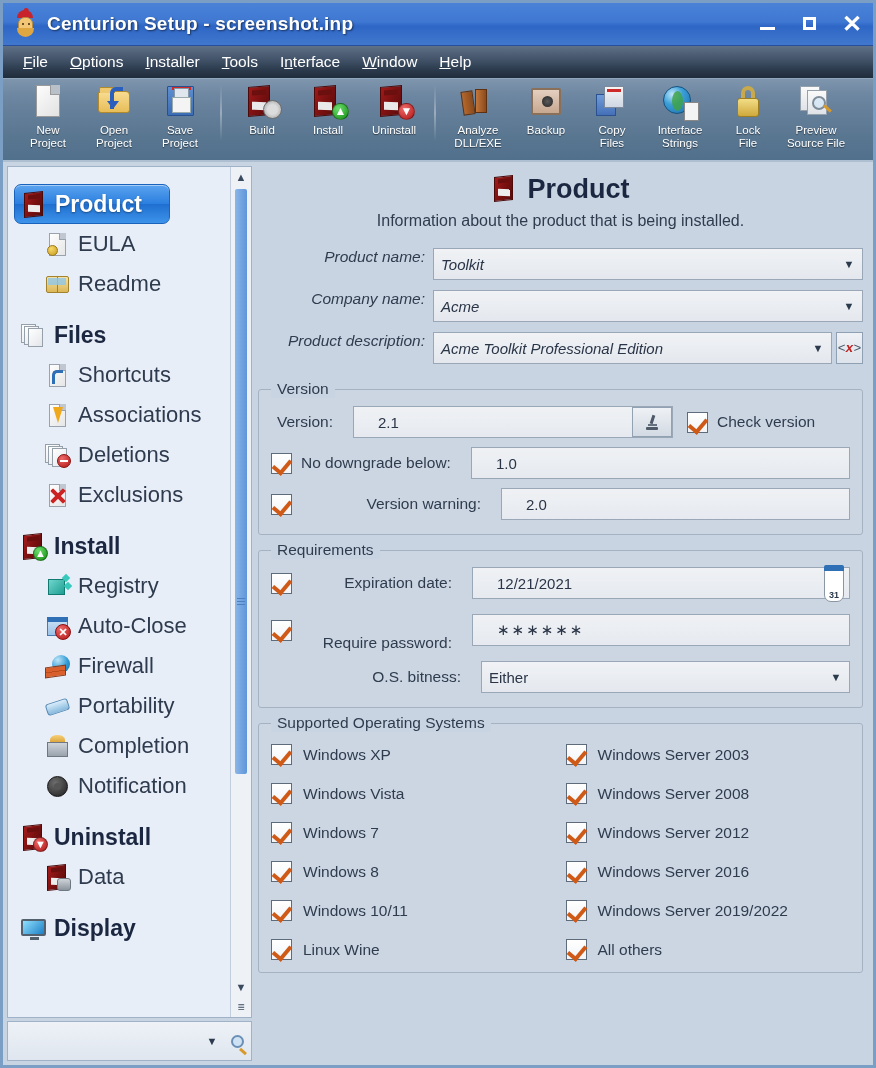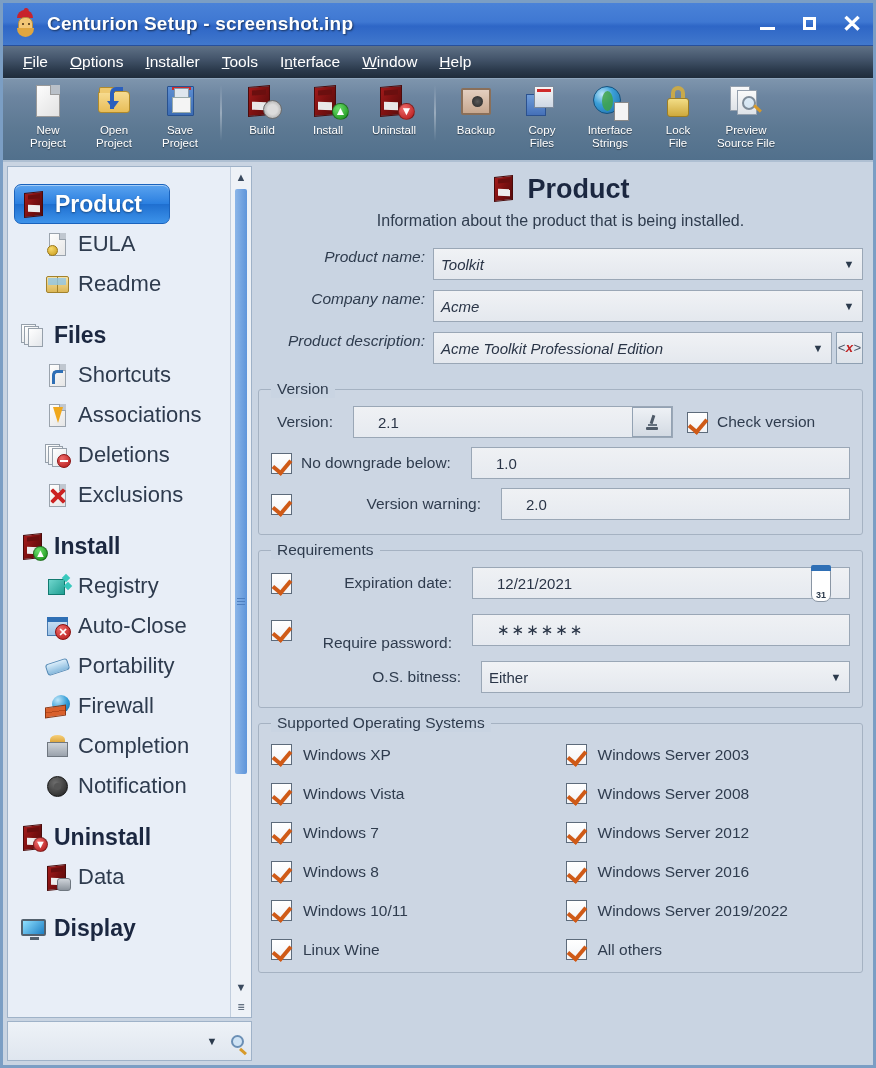--- a/index.html
+++ b/index.html
@@ -498,21 +498,21 @@
     border:1px solid #93a2b3;box-sizing:border-box;
     display:flex;align-items:center;justify-content:center;position:relative;
   }
   .micro{
     position:relative;width:16px;height:16px;
   }
   .micro .arm{position:absolute;left:7px;top:1px;width:3px;height:9px;background:#4e5a68;transform:rotate(18deg);}
   .micro .base{position:absolute;left:2px;bottom:0;width:12px;height:3px;background:#4e5a68;border-radius:1px;}
   .micro .stage{position:absolute;left:4px;bottom:4px;width:9px;height:2px;background:#66727f;}
   .cal-ico{
-    width:20px;height:37px;margin-right:18px;position:relative;flex:0 0 20px;
+    width:20px;height:37px;margin-right:5px;position:relative;flex:0 0 20px;
     background:#fff;border:1px solid #8a96a4;box-sizing:border-box;border-radius:7px;
   }
   .cal-ico::before{
     content:"";position:absolute;left:-1px;top:-1px;right:-1px;height:6px;background:#2f6fb5;border-radius:2px 2px 0 0;
   }
   .cal-ico em{
     position:absolute;left:0;right:0;bottom:1px;text-align:center;font-style:normal;
     font-size:9px;color:#2b3a4c;font-weight:bold;line-height:9px;
   }
   
@@ -613,20 +613,29 @@
     <div class="tb-btn">
       <div class="tb-ico">
           <div class="ic-box"></div>
           <div class="badge down">▼</div>
         </div>
       <div class="tb-lab"><span>Uninstall</span></div>
     </div>
 
     <div class="tb-sep"></div>
 
+    <div class="tb-btn wide">
+      <div class="tb-ico">
+          <div class="ic-books">
+            <i></i>
+            <i></i>
+          </div>
+        </div>
+      <div class="tb-lab"><span>Analyze</span><br><span>DLL/EXE</span></div>
+    </div>
 
     <div class="tb-btn">
       <div class="tb-ico">
           <div class="ic-safe"></div>
         </div>
       <div class="tb-lab"><span>Backup</span></div>
     </div>
 
     <div class="tb-btn">
       <div class="tb-ico">
@@ -763,32 +772,32 @@
           <div class="tree-item child">
             <span class="ti autoclose">
                 <span class="win"></span>
                 <span class="bar"></span>
                 <span class="circ">✕</span>
               </span>
             <span class="t-label">Auto-Close</span>
           </div>
 
           <div class="tree-item child">
-            <span class="ti port">
-                <span class="usb"></span>
-              </span>
-            <span class="t-label">Portability</span>
-          </div>
-
-          <div class="tree-item child">
             <span class="ti fire">
                 <span class="globe"></span>
                 <span class="wall"></span>
               </span>
             <span class="t-label">Firewall</span>
+          </div>
+
+          <div class="tree-item child">
+            <span class="ti port">
+                <span class="usb"></span>
+              </span>
+            <span class="t-label">Portability</span>
           </div>
 
           <div class="tree-item child">
             <span class="ti compl">
                 <span class="cn"></span>
                 <span class="bx"></span>
               </span>
             <span class="t-label">Completion</span>
           </div>
 

